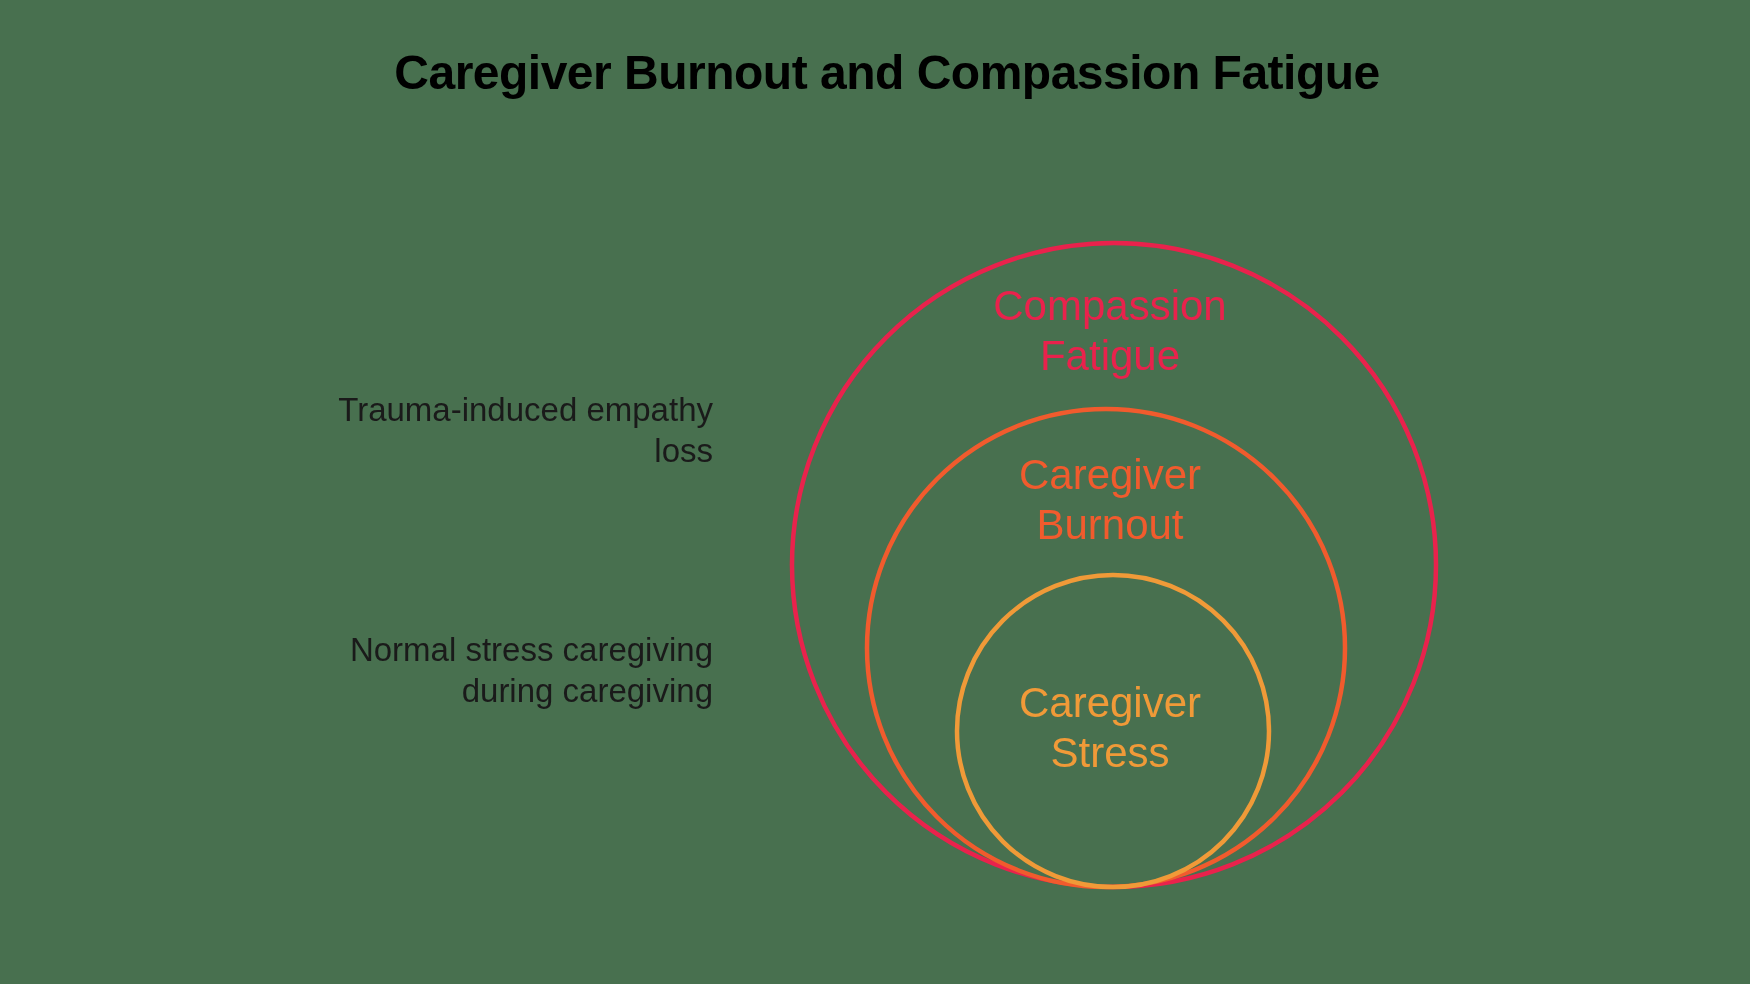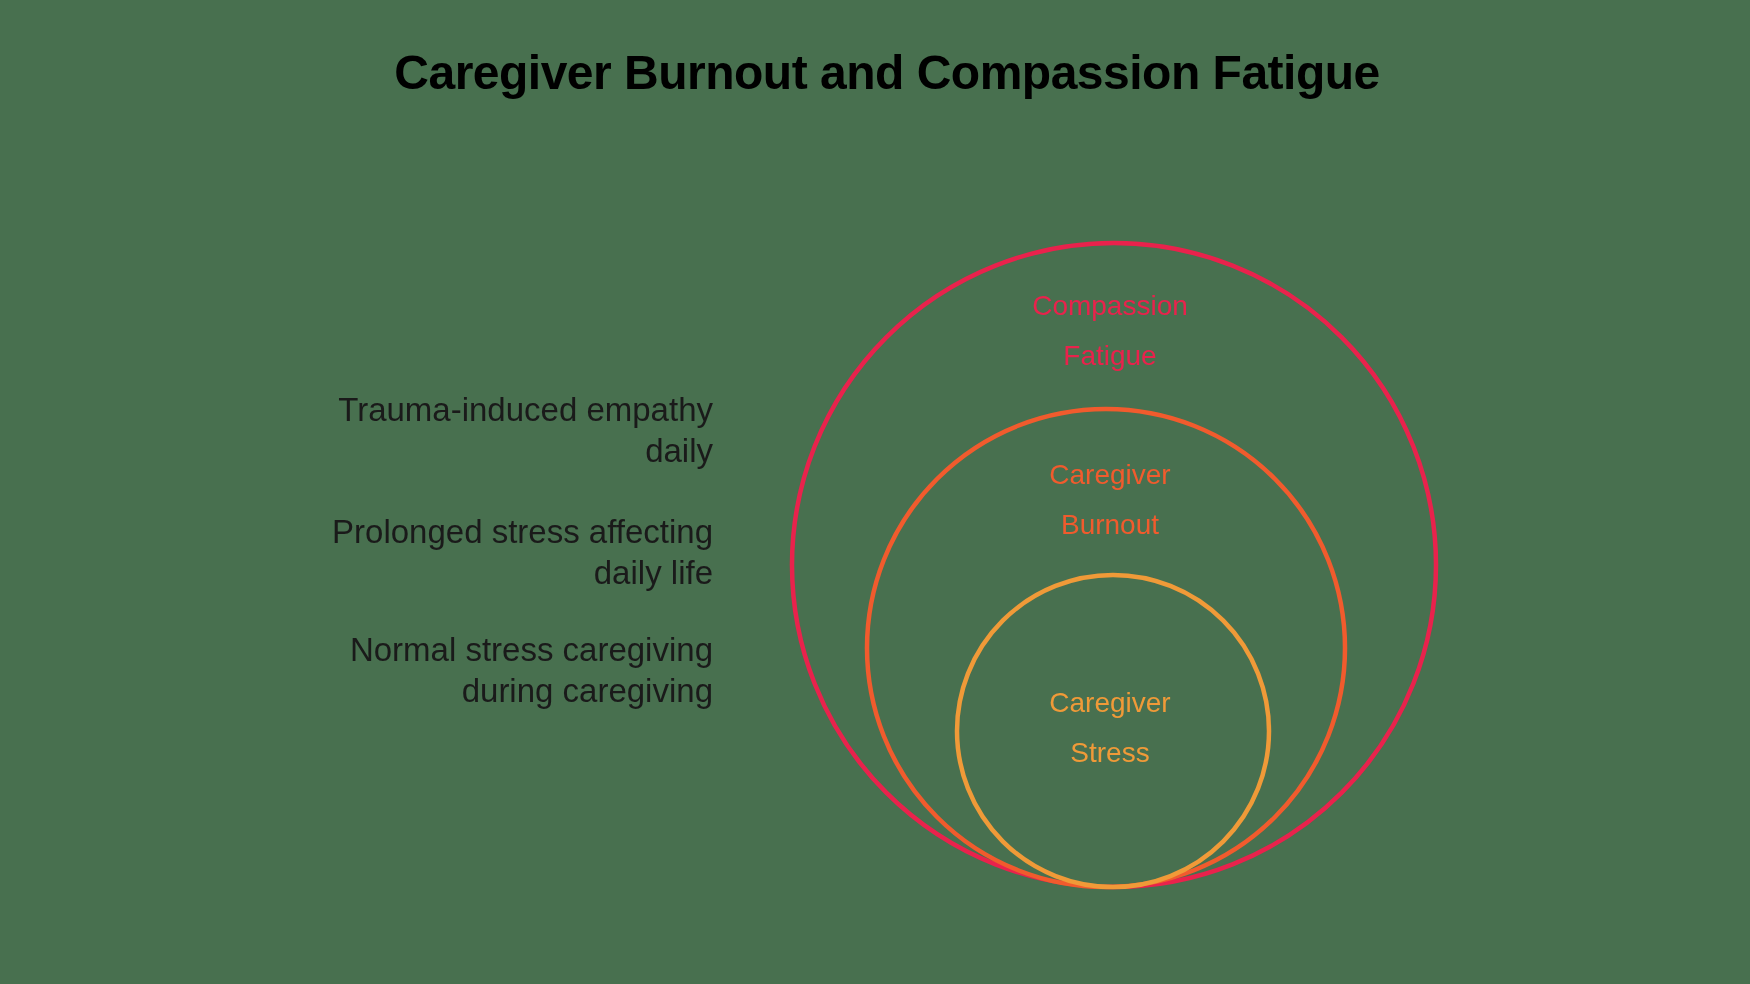--- a/index.html
+++ b/index.html
@@ -30,21 +30,21 @@
   }
   .venn-svg {
     position: absolute;
     top: 0;
     left: 0;
   }
   .circle-label {
     position: absolute;
     width: 400px;
     text-align: center;
-    font-size: 28px;
+    font-size: 42px;
     line-height: 50px;
     font-weight: 500;
     white-space: pre-line;
   }
   .lbl-cf { left: 910px; top: 281px; color: #E9224C; }
   .lbl-cb { left: 910px; top: 450px; color: #F15B2D; }
   .lbl-cs { left: 910px; top: 678px; color: #F09A38; }
   .annotation {
     position: absolute;
     left: 253px;
@@ -61,24 +61,22 @@
   .a3 { top: 629px; }
 </style>
 </head>
 <body>
 
 <div class="canvas">
 
   <h1 class="title">Caregiver Burnout and Compassion Fatigue</h1>
 
   <div class="annotation a1">Trauma-induced empathy
-daily</div>
+loss</div>
 
-  <div class="annotation a2">Prolonged stress affecting
-daily life</div>
 
   <div class="annotation a3">Normal stress caregiving
 during caregiving</div>
 
   <svg class="venn-svg" width="1750" height="984" viewBox="0 0 1750 984">
     <circle cx="1114" cy="565" r="322" fill="none" stroke-width="4.5" stroke="#E9224C"></circle>
     <circle cx="1106" cy="648" r="239" fill="none" stroke-width="4.5" stroke="#F15B2D"></circle>
     <circle cx="1113" cy="731" r="156" fill="none" stroke-width="4.5" stroke="#F09A38"></circle>
   </svg>
 

